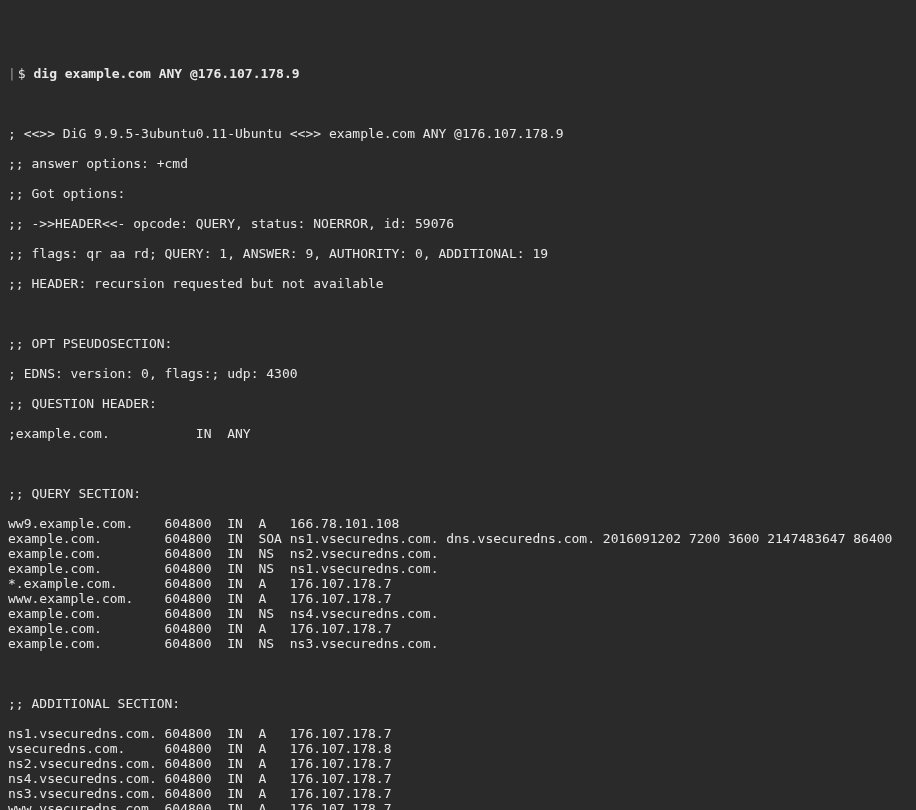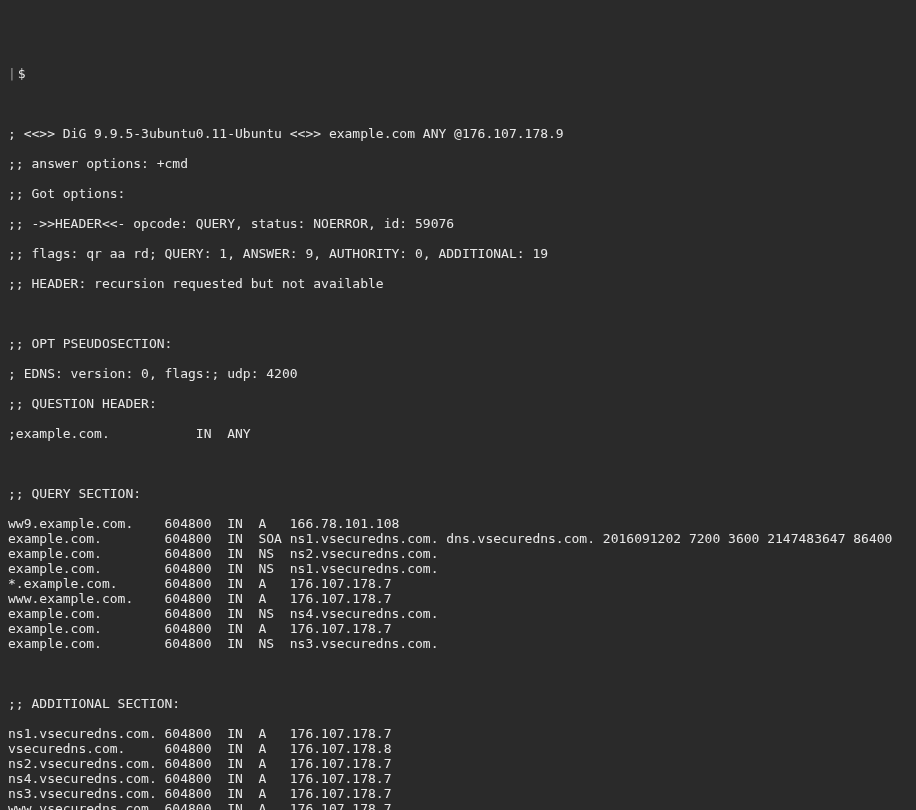--- a/index.html
+++ b/index.html
@@ -18,31 +18,31 @@
   .line { display: block; }
   .bold { font-weight: bold; }
   .prompt-line { display: flex; }
   .prompt-sep { color: #999; margin-right: 2px; }
 </style>
 </head>
 <body>
 
 
 
-<span class="line prompt-line"><span class="prompt-sep">|</span><span>$ </span></span>
+<span class="line prompt-line"><span class="prompt-sep">|</span><span>$ </span><span class="bold">dig example.com ANY @176.107.178.9</span></span>
 <span class="line"> </span>
 <span class="line">; &lt;&lt;&gt;&gt; DiG 9.9.5-3ubuntu0.11-Ubuntu &lt;&lt;&gt;&gt; example.com ANY @176.107.178.9</span>
 <span class="line">;; answer options: +cmd</span>
 <span class="line">;; Got options:</span>
 <span class="line">;; -&gt;&gt;HEADER&lt;&lt;- opcode: QUERY, status: NOERROR, id: 59076</span>
 <span class="line">;; flags: qr aa rd; QUERY: 1, ANSWER: 9, AUTHORITY: 0, ADDITIONAL: 19</span>
 <span class="line">;; HEADER: recursion requested but not available</span>
 <span class="line"> </span>
 <span class="line">;; OPT PSEUDOSECTION:</span>
-<span class="line">; EDNS: version: 0, flags:; udp: 4200</span>
+<span class="line">; EDNS: version: 0, flags:; udp: 4300</span>
 <span class="line">;; QUESTION HEADER:</span>
 <span class="line">;example.com.           IN  ANY</span>
 <span class="line"> </span>
 <span class="line">;; QUERY SECTION:</span>
 <div id="answers"><span class="line">ww9.example.com.    604800  IN  A   166.78.101.108</span><span class="line">example.com.        604800  IN  SOA ns1.vsecuredns.com. dns.vsecuredns.com. 2016091202 7200 3600 2147483647 86400</span><span class="line">example.com.        604800  IN  NS  ns2.vsecuredns.com.</span><span class="line">example.com.        604800  IN  NS  ns1.vsecuredns.com.</span><span class="line">*.example.com.      604800  IN  A   176.107.178.7</span><span class="line">www.example.com.    604800  IN  A   176.107.178.7</span><span class="line">example.com.        604800  IN  NS  ns4.vsecuredns.com.</span><span class="line">example.com.        604800  IN  A   176.107.178.7</span><span class="line">example.com.        604800  IN  NS  ns3.vsecuredns.com.</span></div>
 <span class="line"> </span>
 <span class="line">;; ADDITIONAL SECTION:</span>
 <div id="additional"><span class="line">ns1.vsecuredns.com. 604800  IN  A   176.107.178.7</span><span class="line">vsecuredns.com.     604800  IN  A   176.107.178.8</span><span class="line">ns2.vsecuredns.com. 604800  IN  A   176.107.178.7</span><span class="line">ns4.vsecuredns.com. 604800  IN  A   176.107.178.7</span><span class="line">ns3.vsecuredns.com. 604800  IN  A   176.107.178.7</span><span class="line">www.vsecuredns.com. 604800  IN  A   176.107.178.7</span></div>
 
 

